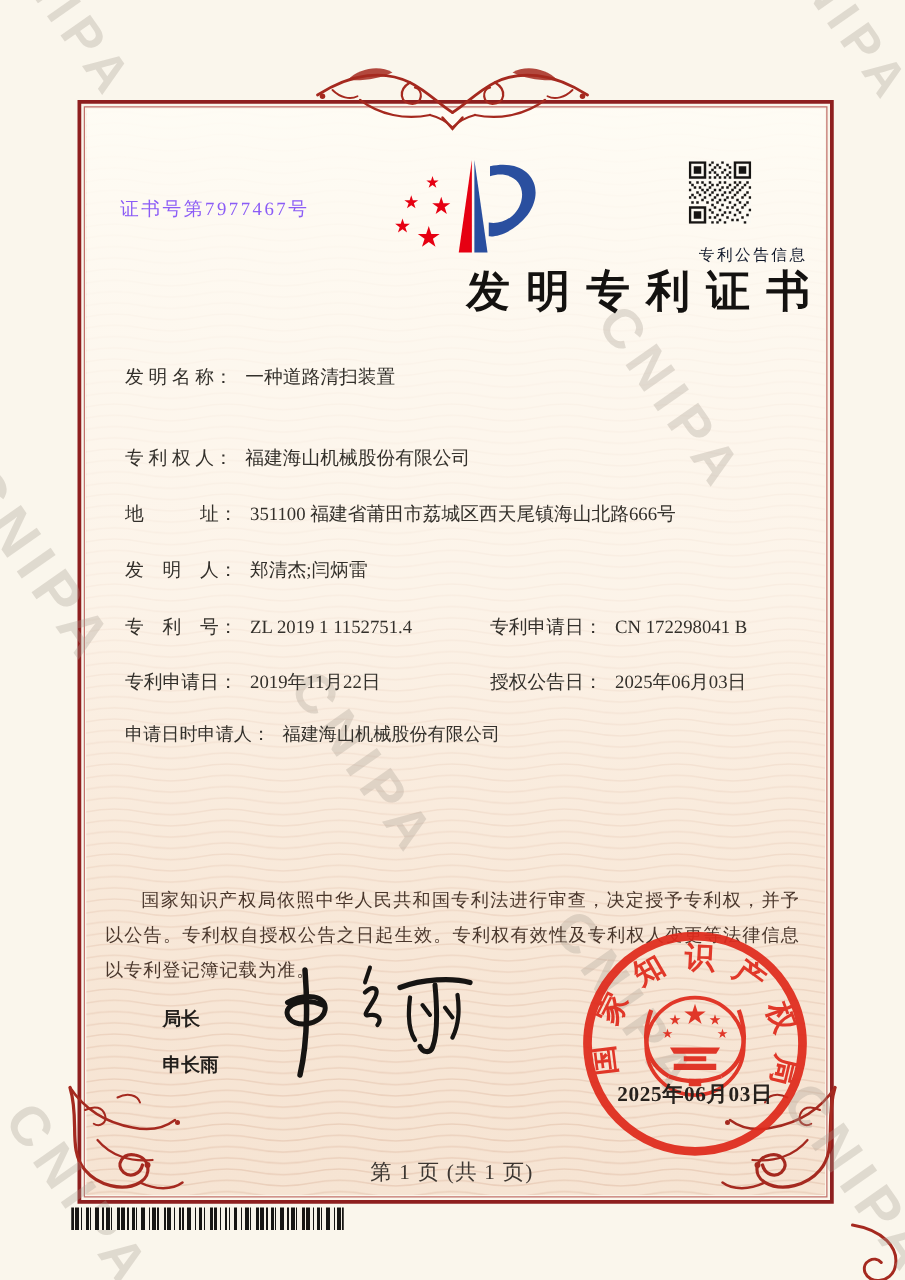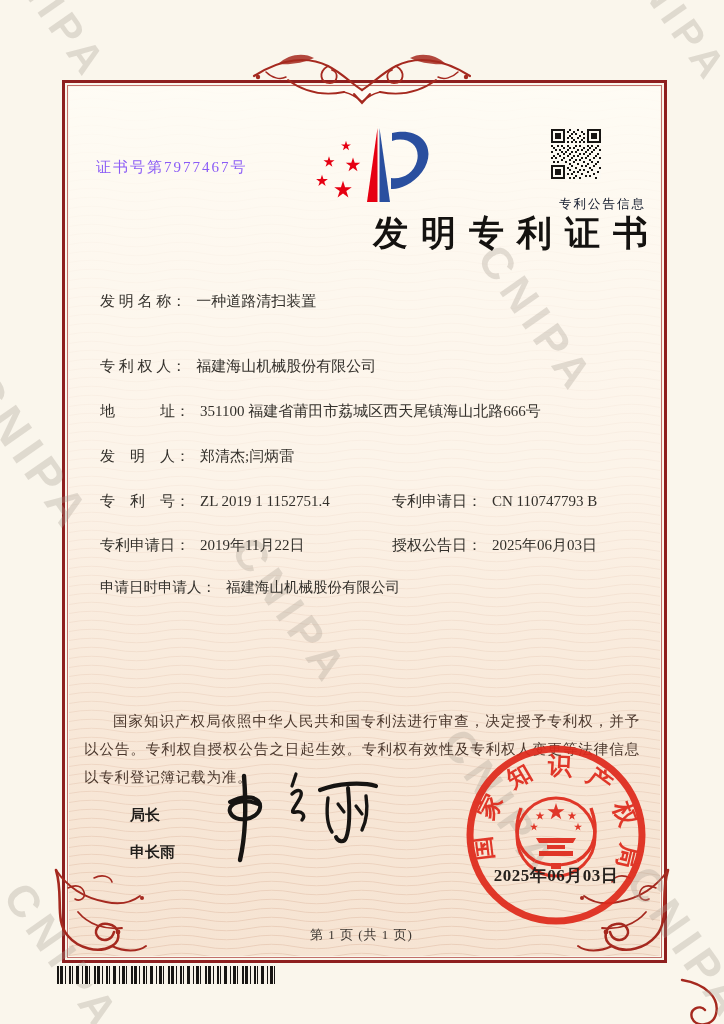--- a/index.html
+++ b/index.html
@@ -29,21 +29,21 @@
   .legal{position:absolute;left:84px;top:692px;width:556px;font-size:14.5px;line-height:28px;
          letter-spacing:.8px;text-align:justify;text-indent:2em;color:#4a372c;}
   .director-title{position:absolute;left:130px;top:806px;font-size:15px;font-weight:700;
                   font-family:"Liberation Sans","DejaVu Sans",sans-serif;color:#221f1c;}
   .director-name{position:absolute;left:130px;top:843px;font-size:15px;font-weight:700;
                  font-family:"Liberation Sans","DejaVu Sans",sans-serif;color:#221f1c;}
   .signature{position:absolute;left:200px;top:768px;}
   .seal{position:absolute;left:463px;top:742px;}
   .seal-date{position:absolute;left:486px;top:864px;width:140px;text-align:center;font-size:17px;
              font-weight:600;color:#26211d;letter-spacing:.5px;}
-  .footer{position:absolute;left:62px;top:926px;width:599px;text-align:center;font-size:13px;
+  .footer{position:absolute;left:62px;top:926px;width:599px;text-align:center;font-size:17px;
           letter-spacing:1px;color:#3c3631;}
   .barcode{position:absolute;left:57px;top:966px;width:218px;height:18px;
     background:repeating-linear-gradient(90deg,#171513 0 2px,#f7f2e8 2px 3px,#171513 3px 6px,
       #f7f2e8 6px 8px,#171513 8px 9px,#f7f2e8 9px 12px,#171513 12px 14px,#f7f2e8 14px 15px,
       #171513 15px 16px,#f7f2e8 16px 19px,#171513 19px 22px,#f7f2e8 22px 25px,#171513 25px 26px,
       #f7f2e8 26px 28px,#171513 28px 31px,#f7f2e8 31px 32px,#171513 32px 33px,#f7f2e8 33px 37px);}
   .orn{position:absolute;z-index:2;}
 </style>
 </head>
 <body>
@@ -163,21 +163,21 @@
     </div>
     <div class="row" style="top:402px">
       <span class="lbl">地　　　址：</span><span class="val">351100 福建省莆田市荔城区西天尾镇海山北路666号</span>
     </div>
     <div class="row" style="top:447px">
       <span class="lbl">发　明　人：</span><span class="val">郑清杰;闫炳雷</span>
     </div>
     <div class="row" style="top:492px">
       <span class="lbl">专　利　号：</span><span class="val">ZL 2019 1 1152751.4</span>
       <span class="rcol">
-        <span class="lbl">专利申请日：</span><span class="val">CN 110747793 B</span>
+        <span class="lbl">专利申请日：</span><span class="val">CN 172298041 B</span>
       </span>
     </div>
     <div class="row" style="top:536px">
       <span class="lbl">专利申请日：</span><span class="val">2019年11月22日</span>
       <span class="rcol">
         <span class="lbl">授权公告日：</span><span class="val">2025年06月03日</span>
       </span>
     </div>
     <div class="row small" style="top:578px">
       <span class="lbl">申请日时申请人：</span><span class="val">福建海山机械股份有限公司</span>

